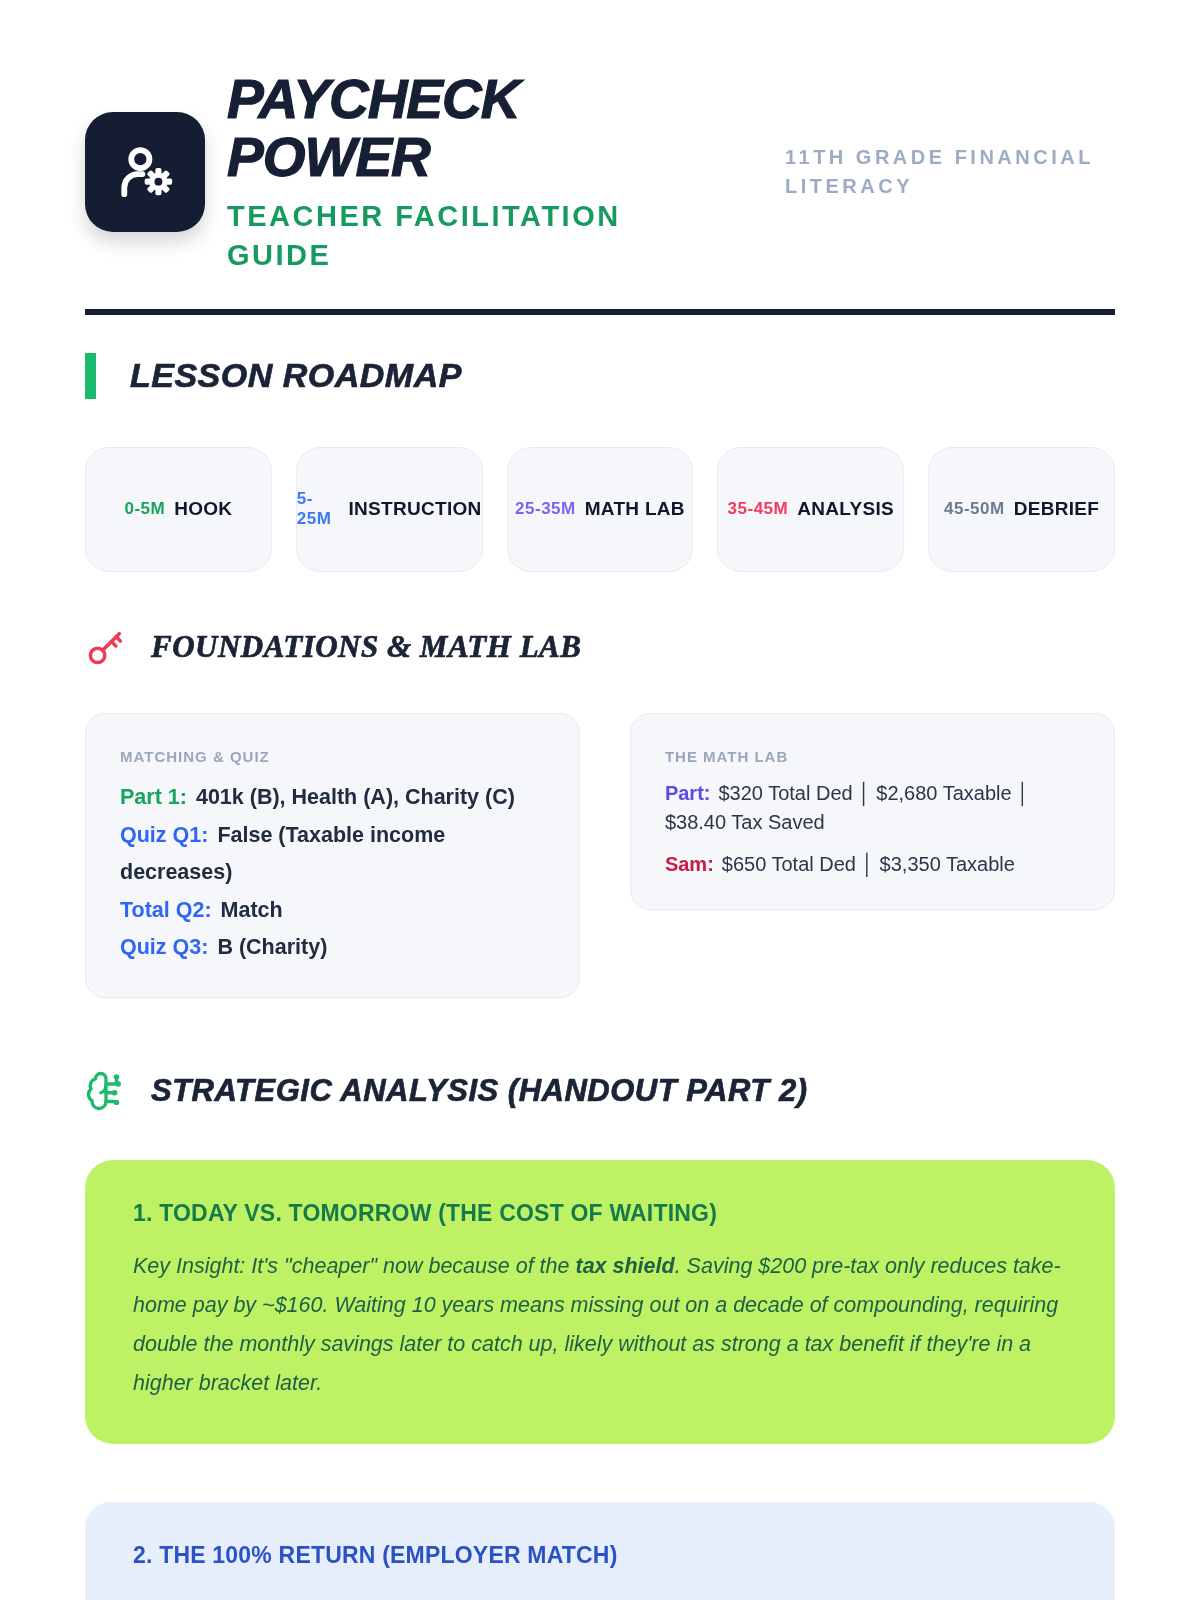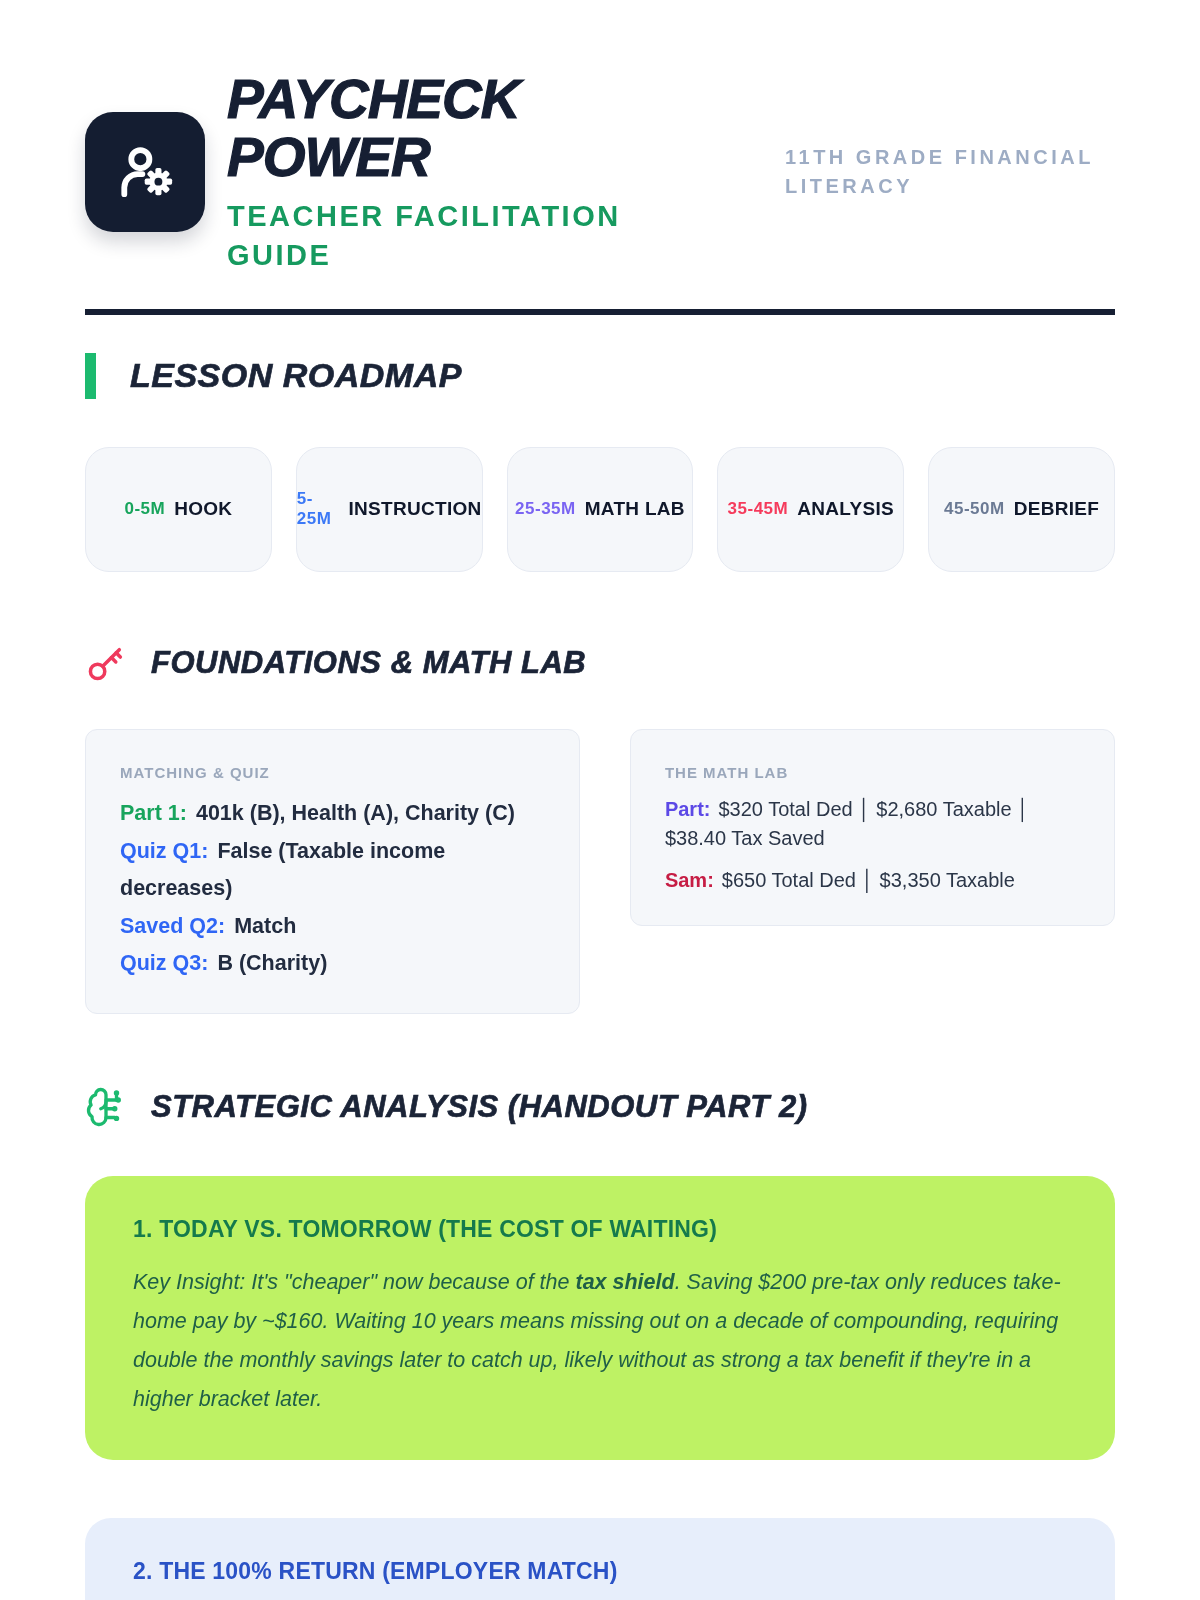--- a/index.html
+++ b/index.html
@@ -93,26 +93,26 @@
   .c-green  { color: #17a45c; }
   .c-blue   { color: #3c79f6; }
   .c-indigo { color: #7a64f2; }
   .c-red    { color: #f53b5c; }
   .c-slate  { color: #6b7a94; }
   .c-royal  { color: #2f66f5; }
   .c-purple { color: #5c49e6; }
   .c-crimson{ color: #c61d44; }
 
   
-  .foundations-head { margin-top: 70px; }
+  .foundations-head { margin-top: 54px; font-family: Liberation Serif, serif; }
   .cards-row { margin-top: 45px; display: flex; gap: 50px; align-items: flex-start; }
   .info-card {
     background: #f5f7fa;
     border: 1.5px solid #e6eaf2;
-    border-radius: 12px;
+    border-radius: 20px;
     padding: 34px 34px 30px 34px;
   }
   .info-card.matching { width: 505px; }
   .info-card.mathlab  { width: 495px; }
   .card-label {
     font-size: 15px; font-weight: 800;
     letter-spacing: 1px;
     color: #9aa7bb;
     margin-bottom: 14px;
   }
@@ -222,21 +222,21 @@
       </g>
     </svg>
     <h2 class="sec-title sm">FOUNDATIONS &amp; MATH LAB</h2>
   </div>
 
   <div class="cards-row">
     <div class="info-card matching">
       <div class="card-label">MATCHING &amp; QUIZ</div>
       <p class="ans"><span class="k c-green">Part 1:</span><span class="v">401k (B), Health (A), Charity (C)</span></p>
       <p class="ans"><span class="k c-royal">Quiz Q1:</span><span class="v">False (Taxable income decreases)</span></p>
-      <p class="ans"><span class="k c-royal">Saved Q2:</span><span class="v">Match</span></p>
+      <p class="ans"><span class="k c-royal">Total Q2:</span><span class="v">Match</span></p>
       <p class="ans"><span class="k c-royal">Quiz Q3:</span><span class="v">B (Charity)</span></p>
     </div>
 
     <div class="info-card mathlab">
       <div class="card-label">THE MATH LAB</div>
       <p class="ans-sm"><span class="k c-purple">Part:</span><span class="v">$320 Total Ded │ $2,680 Taxable │ $38.40 Tax Saved</span></p>
       <p class="ans-sm"><span class="k c-crimson">Sam:</span><span class="v">$650 Total Ded │ $3,350 Taxable</span></p>
     </div>
   </div>
 

